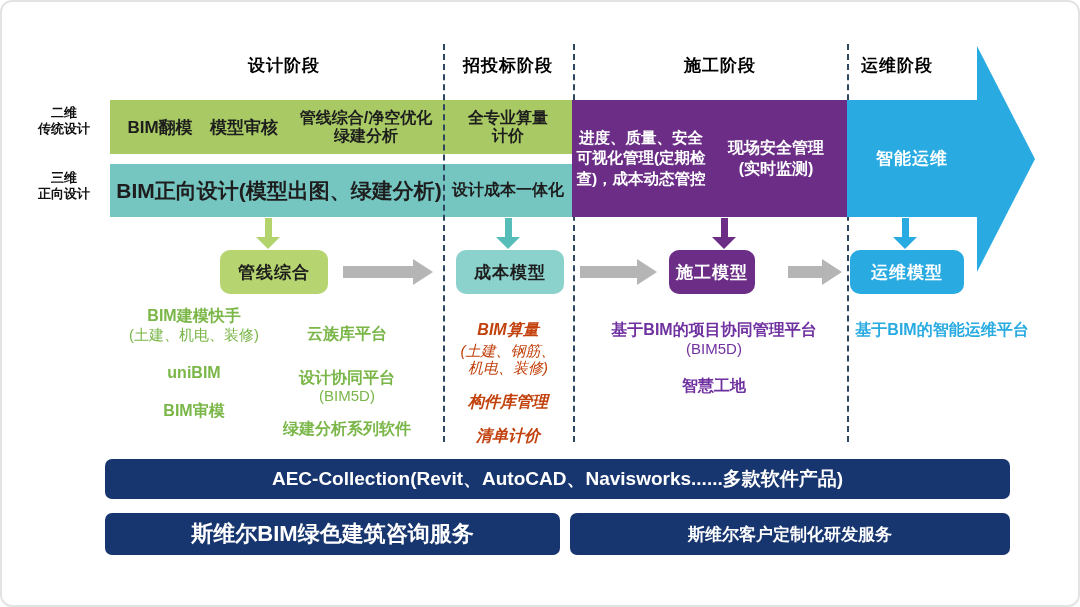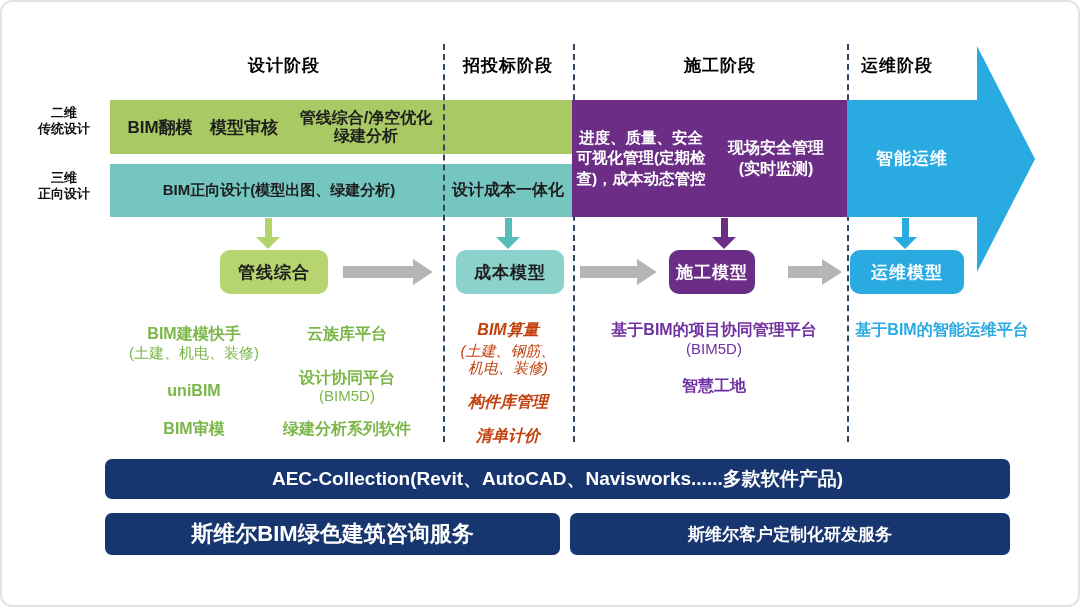--- a/index.html
+++ b/index.html
@@ -90,24 +90,28 @@
     <div>正向设计</div>
   </div>
 
   <div class="band band-green">
     <div class="band-item" style="left:8px;width:84px;font-size:17px;">BIM翻模</div>
     <div class="band-item" style="left:92px;width:84px;font-size:17px;">模型审核</div>
     <div class="band-item" style="left:178px;width:156px;font-size:16px;line-height:1.15;flex-direction:column;">
       <div>管线综合/净空优化</div>
       <div>绿建分析</div>
     </div>
+    <div class="band-item" style="left:334px;width:128px;font-size:16px;line-height:1.15;flex-direction:column;">
+      <div>全专业算量</div>
+      <div>计价</div>
+    </div>
   </div>
 
   <div class="band band-teal">
-    <div class="band-item" style="left:4px;width:330px;font-size:15px;">BIM正向设计(模型出图、绿建分析)</div>
+    <div class="band-item" style="left:4px;width:330px;font-size:21px;">BIM正向设计(模型出图、绿建分析)</div>
     <div class="band-item" style="left:334px;width:128px;font-size:16px;text-align:right;">设计成本一体化</div>
   </div>
 
   <div class="purple-block">
     <div class="purple-item" style="left:4px;width:130px;font-size:15.5px;line-height:1.3;">进度、质量、安全可视化管理(定期检查)，成本动态管控</div>
     <div class="purple-item" style="left:136px;width:136px;font-size:16px;line-height:1.3;flex-direction:column;">
       <div>现场安全管理</div>
       <div>(实时监测)</div>
     </div>
   </div>
@@ -145,21 +149,21 @@
   </div>
   <div class="h-arrow" style="left:578px;width:77px;">
     <div class="stem" style="width:57px;"></div>
       <div class="head" style="left:57px;"></div>
   </div>
   <div class="h-arrow" style="left:786px;width:54px;">
     <div class="stem" style="width:34px;"></div>
       <div class="head" style="left:34px;"></div>
   </div>
 
-  <div class="sw-col" style="left:92px;top:322px;width:200px;height:120px;">
+  <div class="sw-col" style="left:92px;top:304px;width:200px;height:120px;">
     <div class="sw-line c-green" style="top:0;">BIM建模快手</div>
     <div class="sw-line c-green sw-sub" style="top:20px;">(土建、机电、装修)</div>
     <div class="sw-line c-green" style="top:58px;">uniBIM</div>
     <div class="sw-line c-green" style="top:95px;">BIM审模</div>
   </div>
 
   <div class="sw-col" style="left:245px;top:322px;width:200px;height:120px;">
     <div class="sw-line c-green" style="top:0;">云族库平台</div>
     <div class="sw-line c-green" style="top:44px;">设计协同平台</div>
     <div class="sw-line c-green sw-sub" style="top:63px;">(BIM5D)</div>

